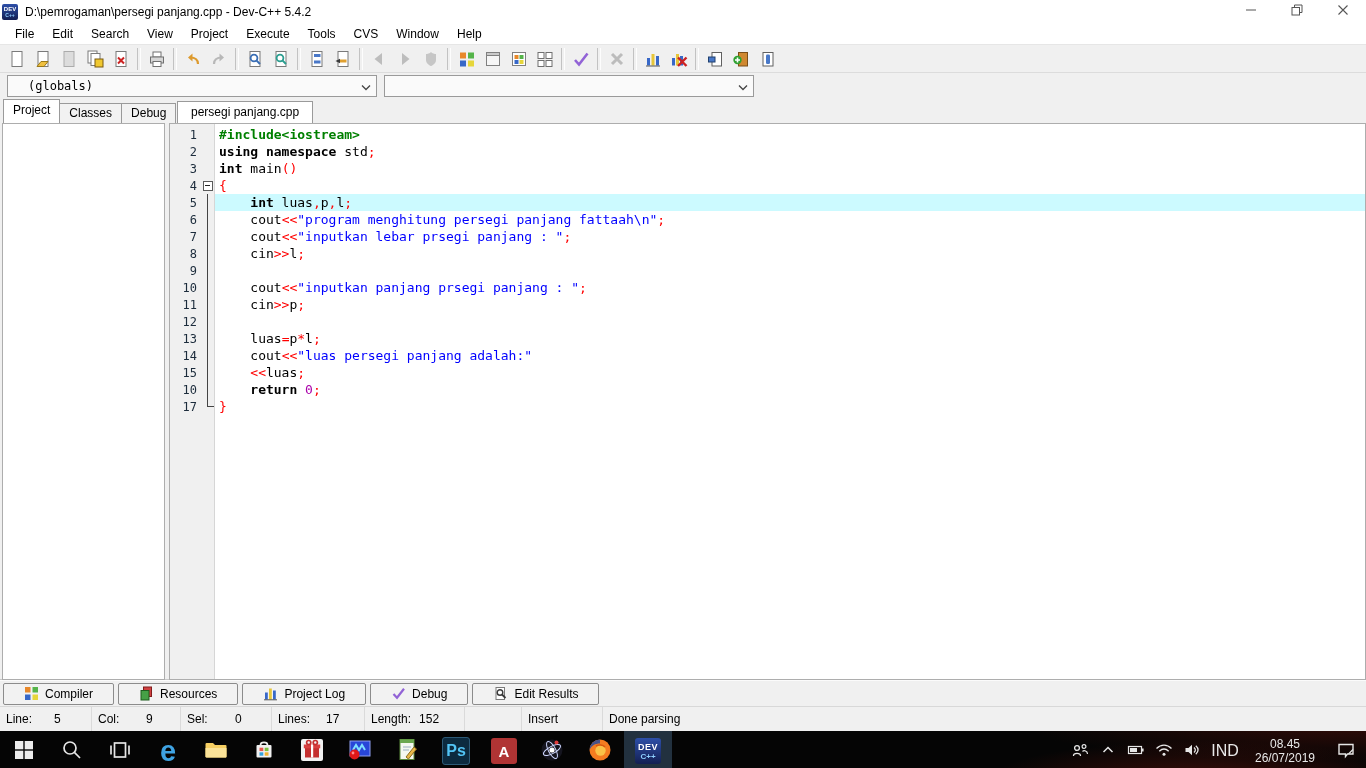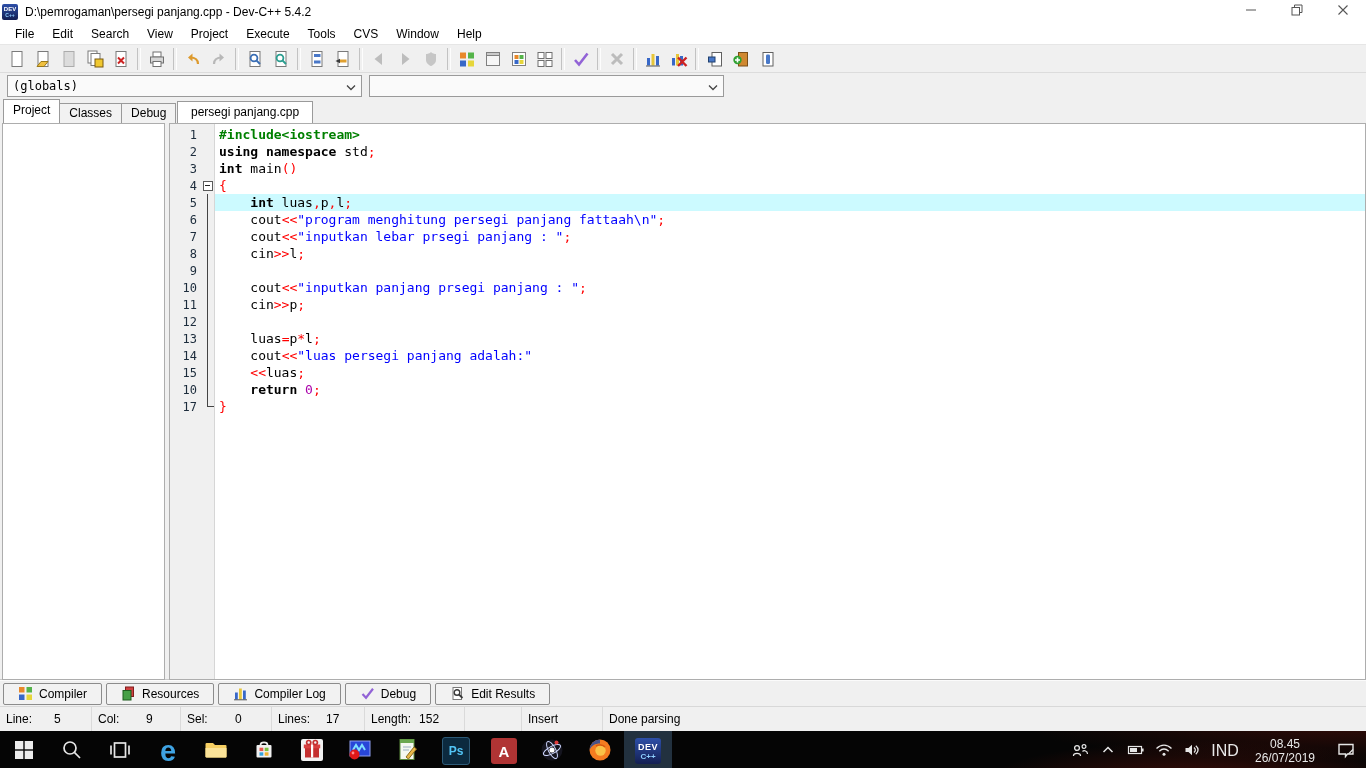--- a/index.html
+++ b/index.html
@@ -19,21 +19,21 @@
   
   .toolbar{height:27px;background:#f0f0f0;border-top:1px solid #e6e6e6;border-bottom:1px solid #dcdcdc;
            display:flex;align-items:center;padding-left:4px}
   .tsep{width:2px;height:22px;border-left:1px solid #c2c2c2;border-right:1px solid #fdfdfd;margin:0 3px}
   .tbtn{width:26px;height:24px;display:flex;align-items:center;justify-content:center}
   .ticon svg{display:block}
 
   
   .comborow{height:26px;background:#f0f0f0;display:flex;align-items:center;padding-left:7px;gap:7px}
   .combo{width:348px;height:20px;background:#fafafa;border:1px solid #9a9a9a;display:flex;align-items:center;
-         padding-left:5px;font-family:"DejaVu Sans Mono",monospace;font-size:12px;position:relative}
+         padding-left:20px;font-family:"DejaVu Sans Mono",monospace;font-size:12px;position:relative}
   .combo .chev{position:absolute;right:5px;top:5px}
 
   
   .tabsrow{height:24px;background:#f0f0f0;display:flex;align-items:flex-end}
   .paneltabs{width:168px;display:flex;align-items:flex-end;padding-left:3px}
   .ptab{border:1px solid #9a9a9a;border-bottom:none;background:#f2f2f2;padding:2px 9px 2px;height:15px;margin-right:-1px}
   .ptab.active{background:#fff;height:18px;padding-top:3px}
   .edittabs{flex:1;display:flex;align-items:flex-end;padding-left:6px}
   .etab{border:1px solid #9a9a9a;border-bottom:none;background:#fff;padding:3px 13px;height:15px}
 
@@ -59,21 +59,21 @@
   .s-kw{color:#000;font-weight:bold}
   .s-str{color:#0000ff}
   .s-sym{color:#ff0000}
   .s-num{color:#aa00aa}
   .s-pl{color:#000}
 
   
   .bottombar{height:25px;background:#f0f0f0;border-top:1px solid #fbfbfb;display:flex;align-items:center;
              padding-left:3px;gap:4px;box-shadow:0 -1px 0 #c8c8c8}
   .btab{display:flex;align-items:center;gap:6px;border:1px solid #8c8c8c;border-radius:2px;
-        background:#f2f2f2;padding:0 14px;height:20px}
+        background:#f2f2f2;padding:0 20px;height:20px}
   .btab .bicon svg{display:block}
 
   
   .statusbar{height:24px;background:#f0f0f0;border-top:1px solid #d8d8d8;display:flex;align-items:stretch}
   .sseg{border-right:1px solid #dadada;display:flex;align-items:center;padding-left:6px}
   .sseg .slabel{min-width:40px}
   .sseg .sval{margin-left:8px}
   .sw0{width:85px}.sw1{width:82px}.sw2{width:84px}.sw3{width:86px}.sw4{width:93px}
   .sw5{width:50px}.sw6{width:74px}.sw7{flex:1;border-right:none}
 
@@ -88,21 +88,21 @@
   .tb-item.focused{background:rgba(110,165,215,.28)}
   .tray{margin-left:auto;display:flex;align-items:center;height:100%;position:relative;z-index:1}
   .tray-icon{width:28px;height:40px;display:flex;align-items:center;justify-content:center}
   .tray-ind{width:38px;text-align:center;font-size:16px}
   .tray-clock{width:82px;text-align:center;font-size:12px;line-height:14px}
   .tray-action{width:40px;display:flex;align-items:center;justify-content:center;height:100%}
 
   
   .tile{width:26px;height:26px;border-radius:3px;display:flex;align-items:center;justify-content:center;flex-direction:column}
   .tile-edge{color:#3fa3e3;font-weight:bold;font-size:29px;line-height:26px}
-  .tile-ps{background:#0c2a3f;color:#52c4f5;font-weight:bold;font-size:12px;border:1px solid #2d5a77}
+  .tile-ps{background:#0c2a3f;color:#52c4f5;font-weight:bold;font-size:16px;border:1px solid #2d5a77}
   .tile-access{background:#b03434;color:#fff;font-weight:bold;font-size:15px}
   .tile-dev{background:linear-gradient(180deg,#2d4fa8,#141f52);color:#fff;font-weight:bold}
   .dev1{font-size:9px;line-height:10px;letter-spacing:.5px}
   .dev2{font-size:8px;line-height:9px;color:#8fd0ff}
   .tile-dev.small{width:16px;height:16px;border-radius:2px}
   .tile-dev.small .dev1{font-size:6px;line-height:7px;letter-spacing:0}
   .tile-dev.small .dev2{font-size:5px;line-height:5px}
 </style>
 </head>
 <body>
@@ -509,21 +509,21 @@
   </span>
   <span class="btab">
     <span class="bicon">
         <svg width="15" height="15" viewBox="0 0 15 15" xmlns="http://www.w3.org/2000/svg">
           <rect x="2" y="6.5" width="2.8" height="7" fill="#3868c8"></rect>
           <rect x="6" y="2.5" width="2.8" height="11" fill="#e6c63a"></rect>
           <rect x="10" y="4.5" width="2.8" height="9" fill="#3868c8"></rect>
           <line x1="1" y1="13.8" x2="14" y2="13.8" stroke="#555"></line>
         </svg>
       </span>
-    <span>Compiler Log</span>
+    <span>Project Log</span>
   </span>
   <span class="btab">
     <span class="bicon">
         <svg width="15" height="15" viewBox="0 0 15 15" xmlns="http://www.w3.org/2000/svg">
           <path d="M2.5 8 L6 11.7 L13 2.8" fill="none" stroke="#9263d6" stroke-width="2.2"></path>
         </svg>
       </span>
     <span>Debug</span>
   </span>
   <span class="btab">

